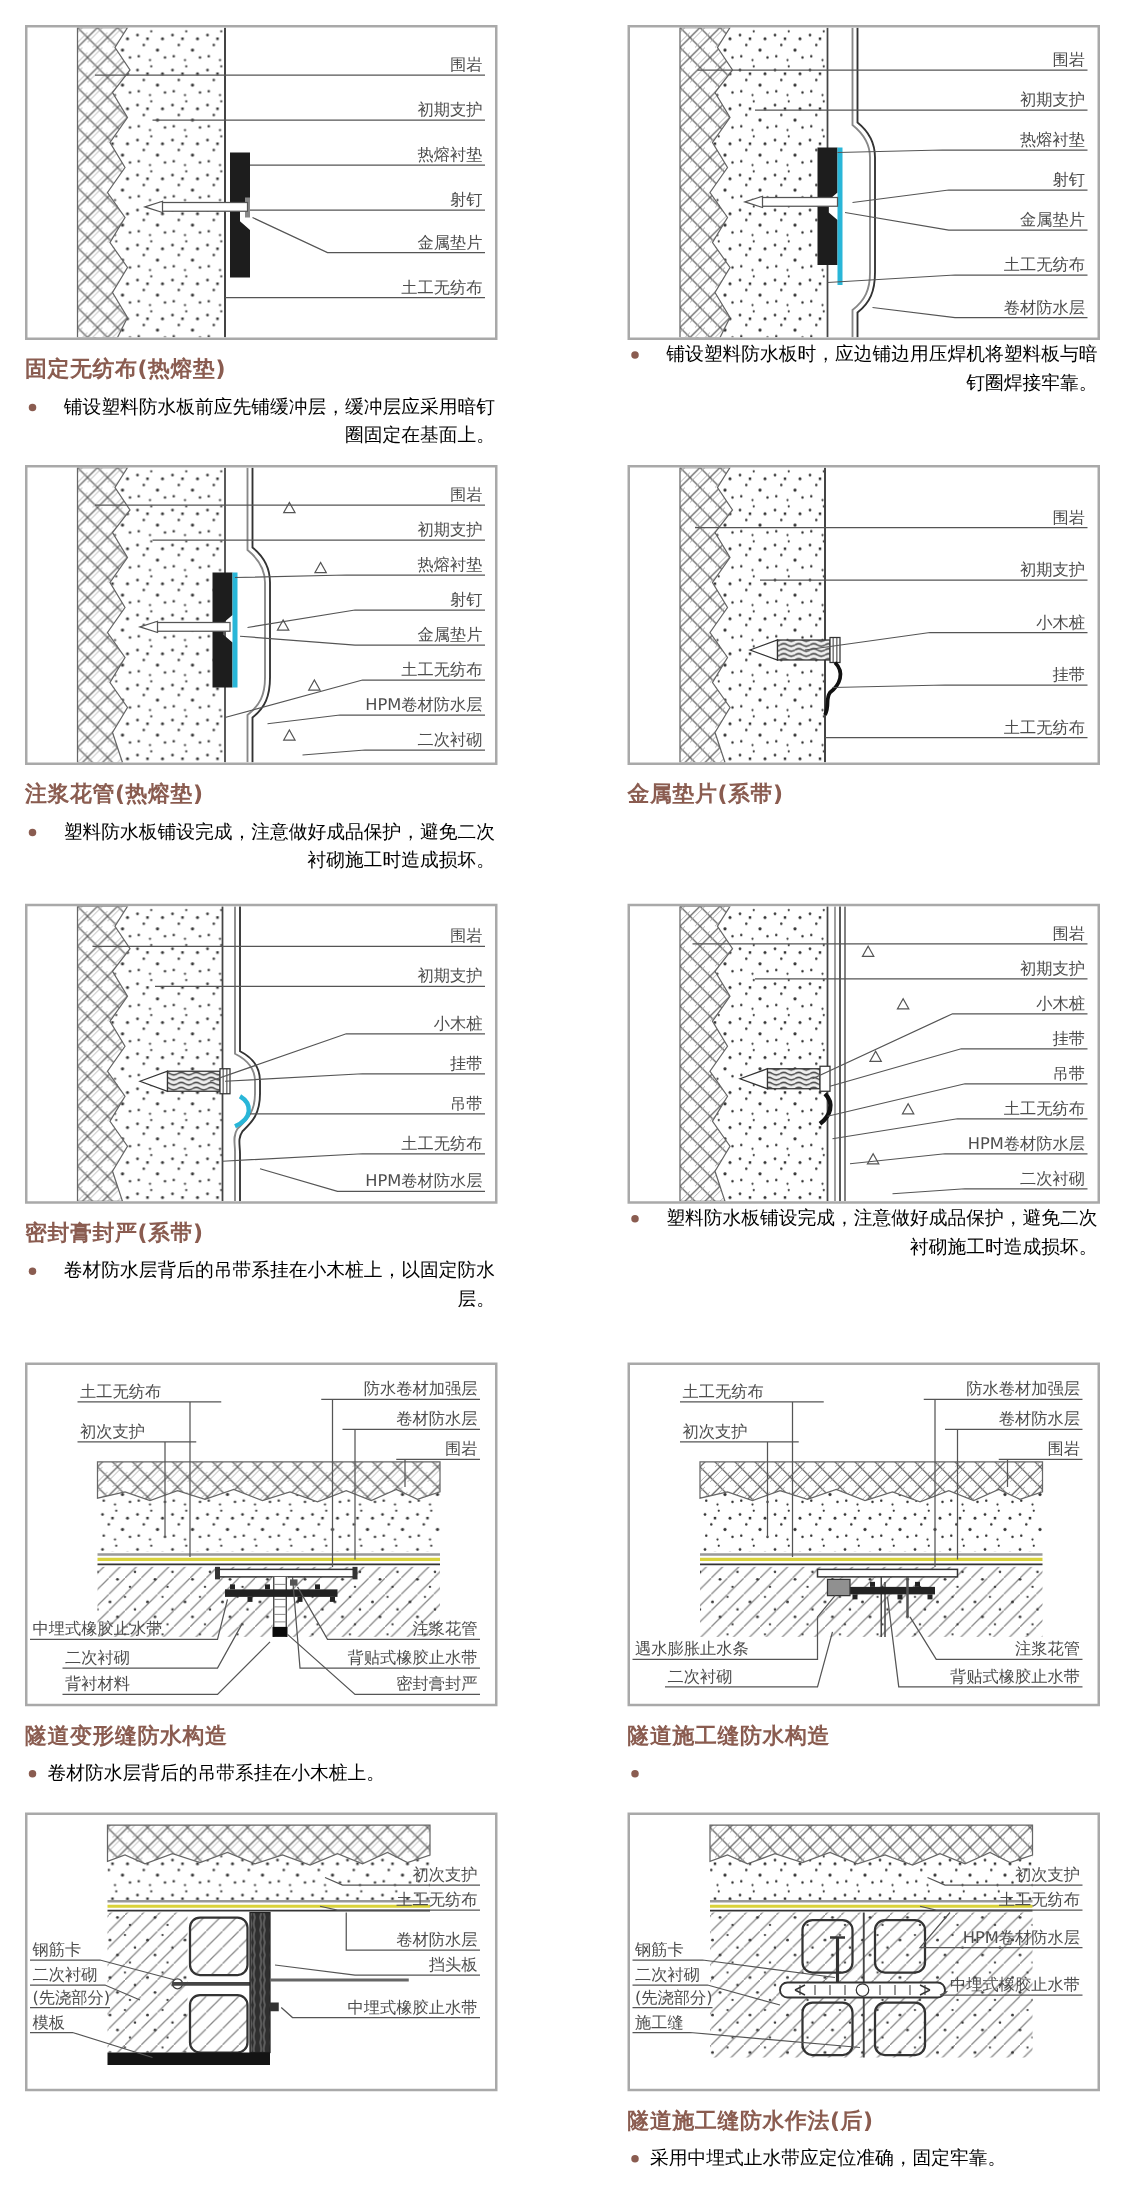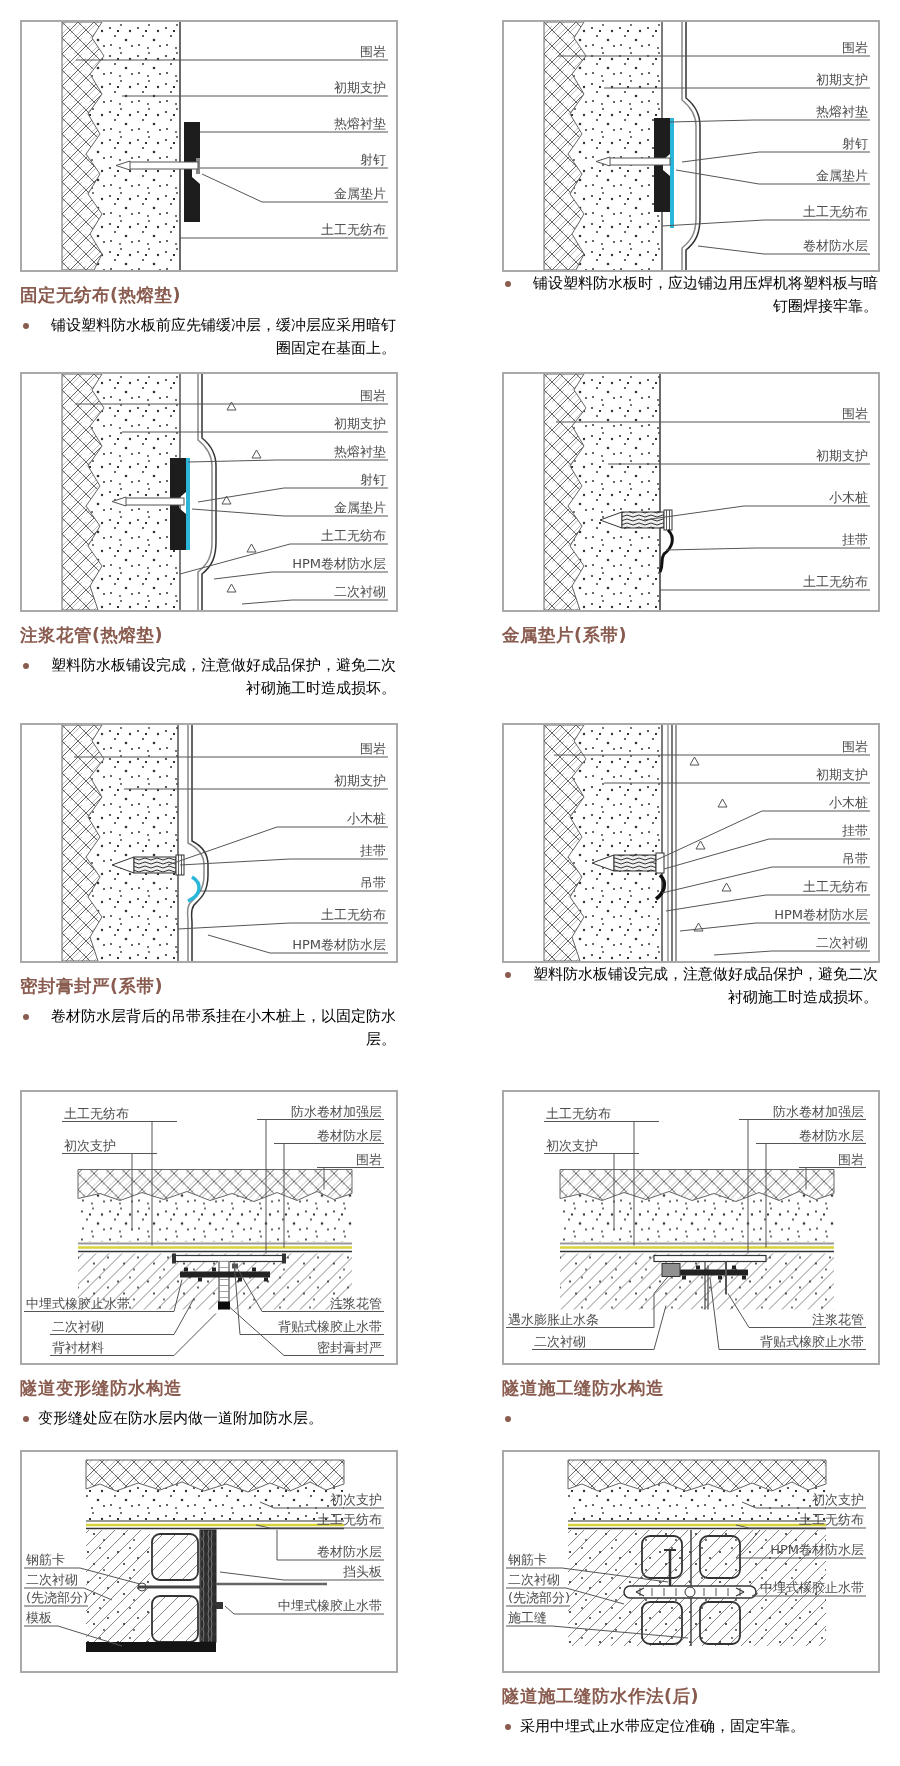--- a/index.html
+++ b/index.html
@@ -323,21 +323,21 @@
       <text x="30" y="237">二次衬砌</text>
       <text x="30" y="258">背衬材料</text>
       <text x="360" y="214" text-anchor="end">注浆花管</text>
       <text x="360" y="237" text-anchor="end">背贴式橡胶止水带</text>
       <text x="360" y="258" text-anchor="end">密封膏封严</text>
     </svg>
   </div>
   <h3 class="card-title">隧道变形缝防水构造</h3>
   <div class="bullet">
       <span class="dot"></span>
-      <p>变形缝处应在防水层内做一道附加防水层。</p>
+      <p>卷材防水层背后的吊带系挂在小木桩上。</p>
     </div>
 </section>
 
 <section class="cell" style="left:502px;top:1090px;">
   <div class="panel" style="height:275px;">
     <svg width="374" height="271" viewBox="0 0 374 268">
       <rect x="56" y="98" width="274" height="50" fill="url(#pat-conc)"></rect>
       <path d="M56,76 H330 V100 L312,106 L295,98 L275,107 L255,99 L232,108 L210,100 L188,107 L165,98 L142,106 L120,99 L98,107 L78,100 L56,105 Z" fill="url(#pat-rock)" stroke="#666" stroke-width="1"></path>
       <line x1="56" y1="150" x2="330" y2="150" stroke="#999" stroke-width="2"></line>
       <line x1="56" y1="154" x2="330" y2="154" stroke="#d9d23a" stroke-width="2.5"></line>

